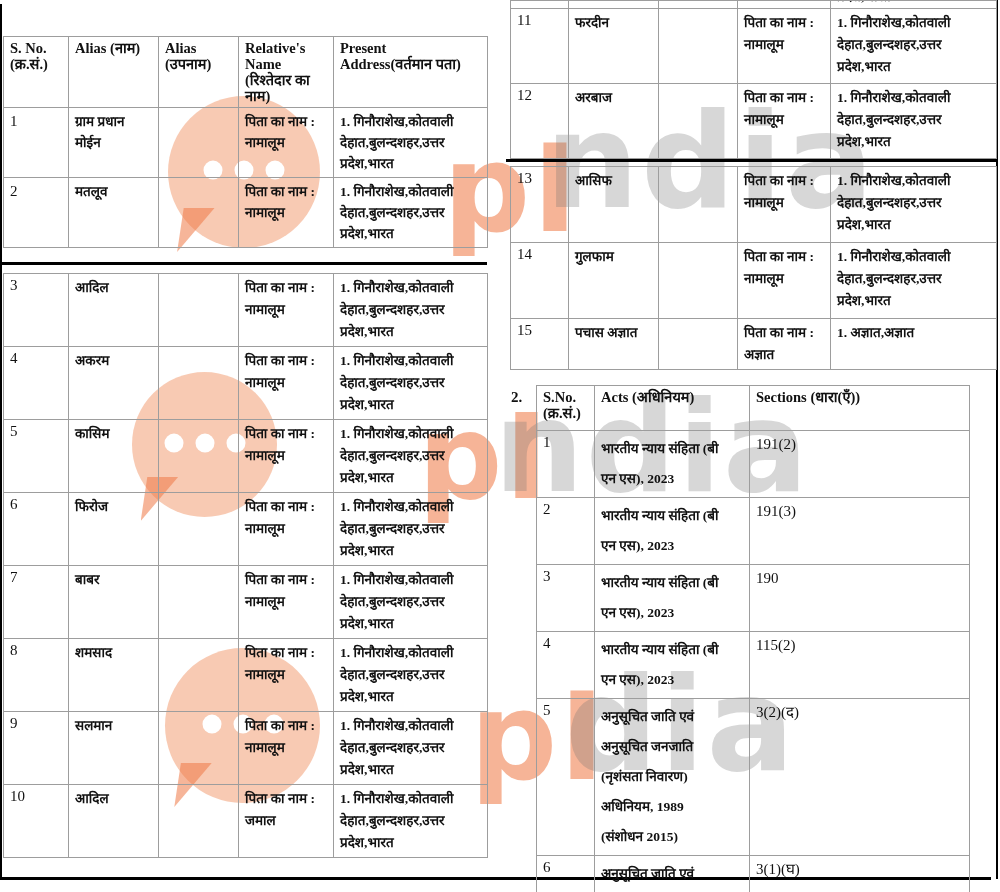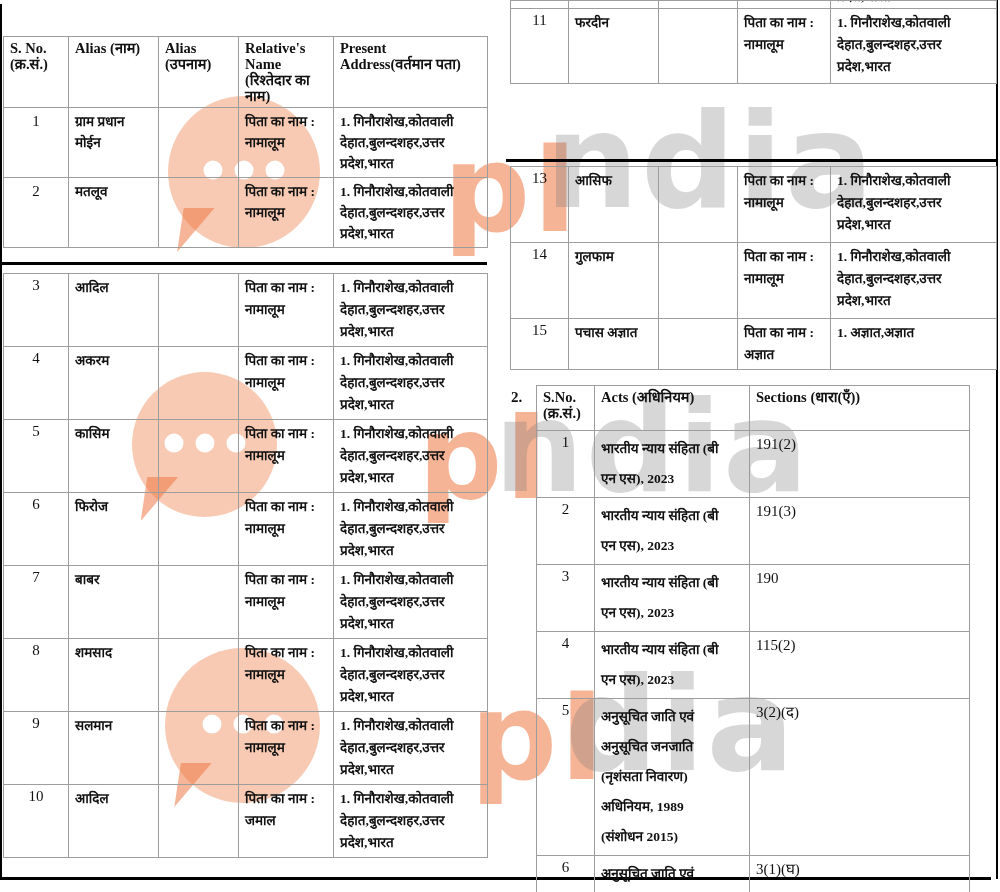--- a/index.html
+++ b/index.html
@@ -20,21 +20,21 @@
   
   .heading{position:absolute;left:7px;top:8px;width:478px;font-size:15.5px;font-weight:bold;
         z-index:3;line-height:20px;}
   .s2label{position:absolute;left:511px;top:389px;font-size:15px;font-weight:bold;z-index:3;}
   
   table.tbl{position:absolute;border-collapse:collapse;table-layout:fixed;z-index:3;background:transparent;}
   .tbl th,.tbl td{border:1px solid #9d9d9d;vertical-align:top;padding:3px 6px;background:transparent;
         overflow:hidden;}
   .tbl th{text-align:left;font-size:14.5px;font-weight:bold;line-height:16px;}
   .tbl td{font-size:13.5px;font-weight:bold;line-height:22px;}
-  td.sno-cell{font-weight:normal;font-size:15px;text-align:center;line-height:17px;}
+  td.sno-cell{font-weight:normal;font-size:15px;text-align:left;line-height:17px;}
   td.relative-cell,td.address-cell,td.act-cell{white-space:pre;}
   td.name-cell{white-space:pre-line;}
   td.section-cell{font-weight:normal;font-size:15px;line-height:20px;}
   
   #t1 thead tr{height:68px;}
   #t1 tbody tr:nth-child(1){height:70px;}
   #t1 tbody tr:nth-child(2){height:62px;}
   #t1 tbody td,#t1 tbody th{line-height:21px;}
   #t2 tbody tr{height:73px;}
   #t3a tbody tr{height:75px;}
@@ -249,20 +249,30 @@
         <tr>
           <td class="sno-cell">11</td>
           <td class="name-cell">फरदीन</td>
           <td class="alias-cell"></td>
           <td class="relative-cell">पिता का नाम :
 नामालूम</td>
           <td class="address-cell">1. गिनौराशेख,कोतवाली
 देहात,बुलन्दशहर,उत्तर
 प्रदेश,भारत</td>
         </tr>
+        <tr>
+          <td class="sno-cell">12</td>
+          <td class="name-cell">अरबाज</td>
+          <td class="alias-cell"></td>
+          <td class="relative-cell">पिता का नाम :
+नामालूम</td>
+          <td class="address-cell">1. गिनौराशेख,कोतवाली
+देहात,बुलन्दशहर,उत्तर
+प्रदेश,भारत</td>
+        </tr>
       </tbody>
   </table>
 
   <table class="tbl" id="t3b" style="left:510px;top:166px;width:486px;">
     <colgroup>
         <col style="width:58px">
         <col style="width:90px">
         <col style="width:79px">
         <col style="width:93px">
         <col style="width:166px">

